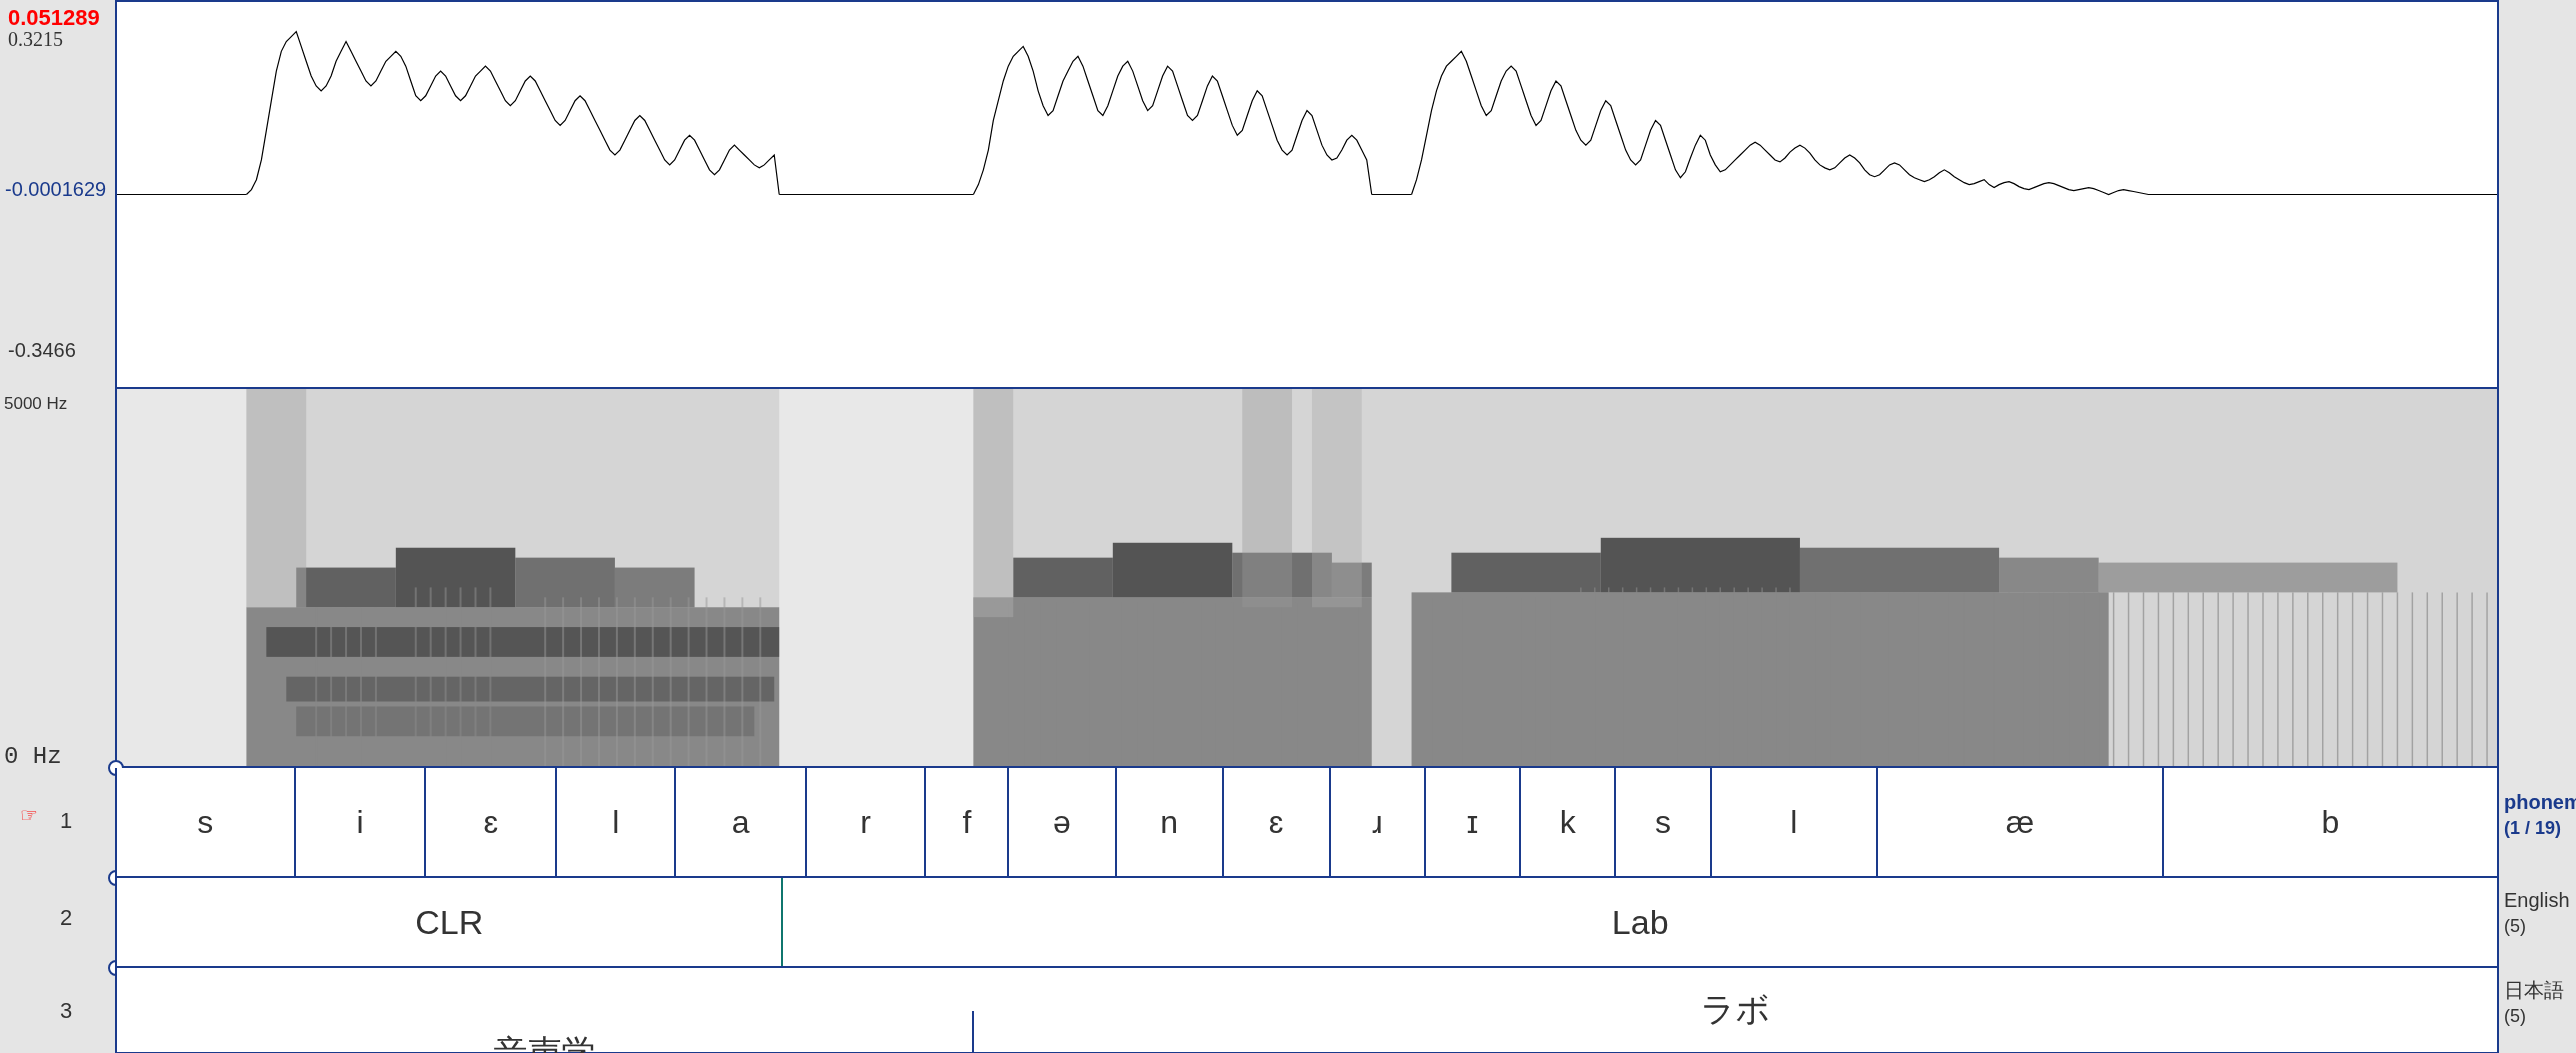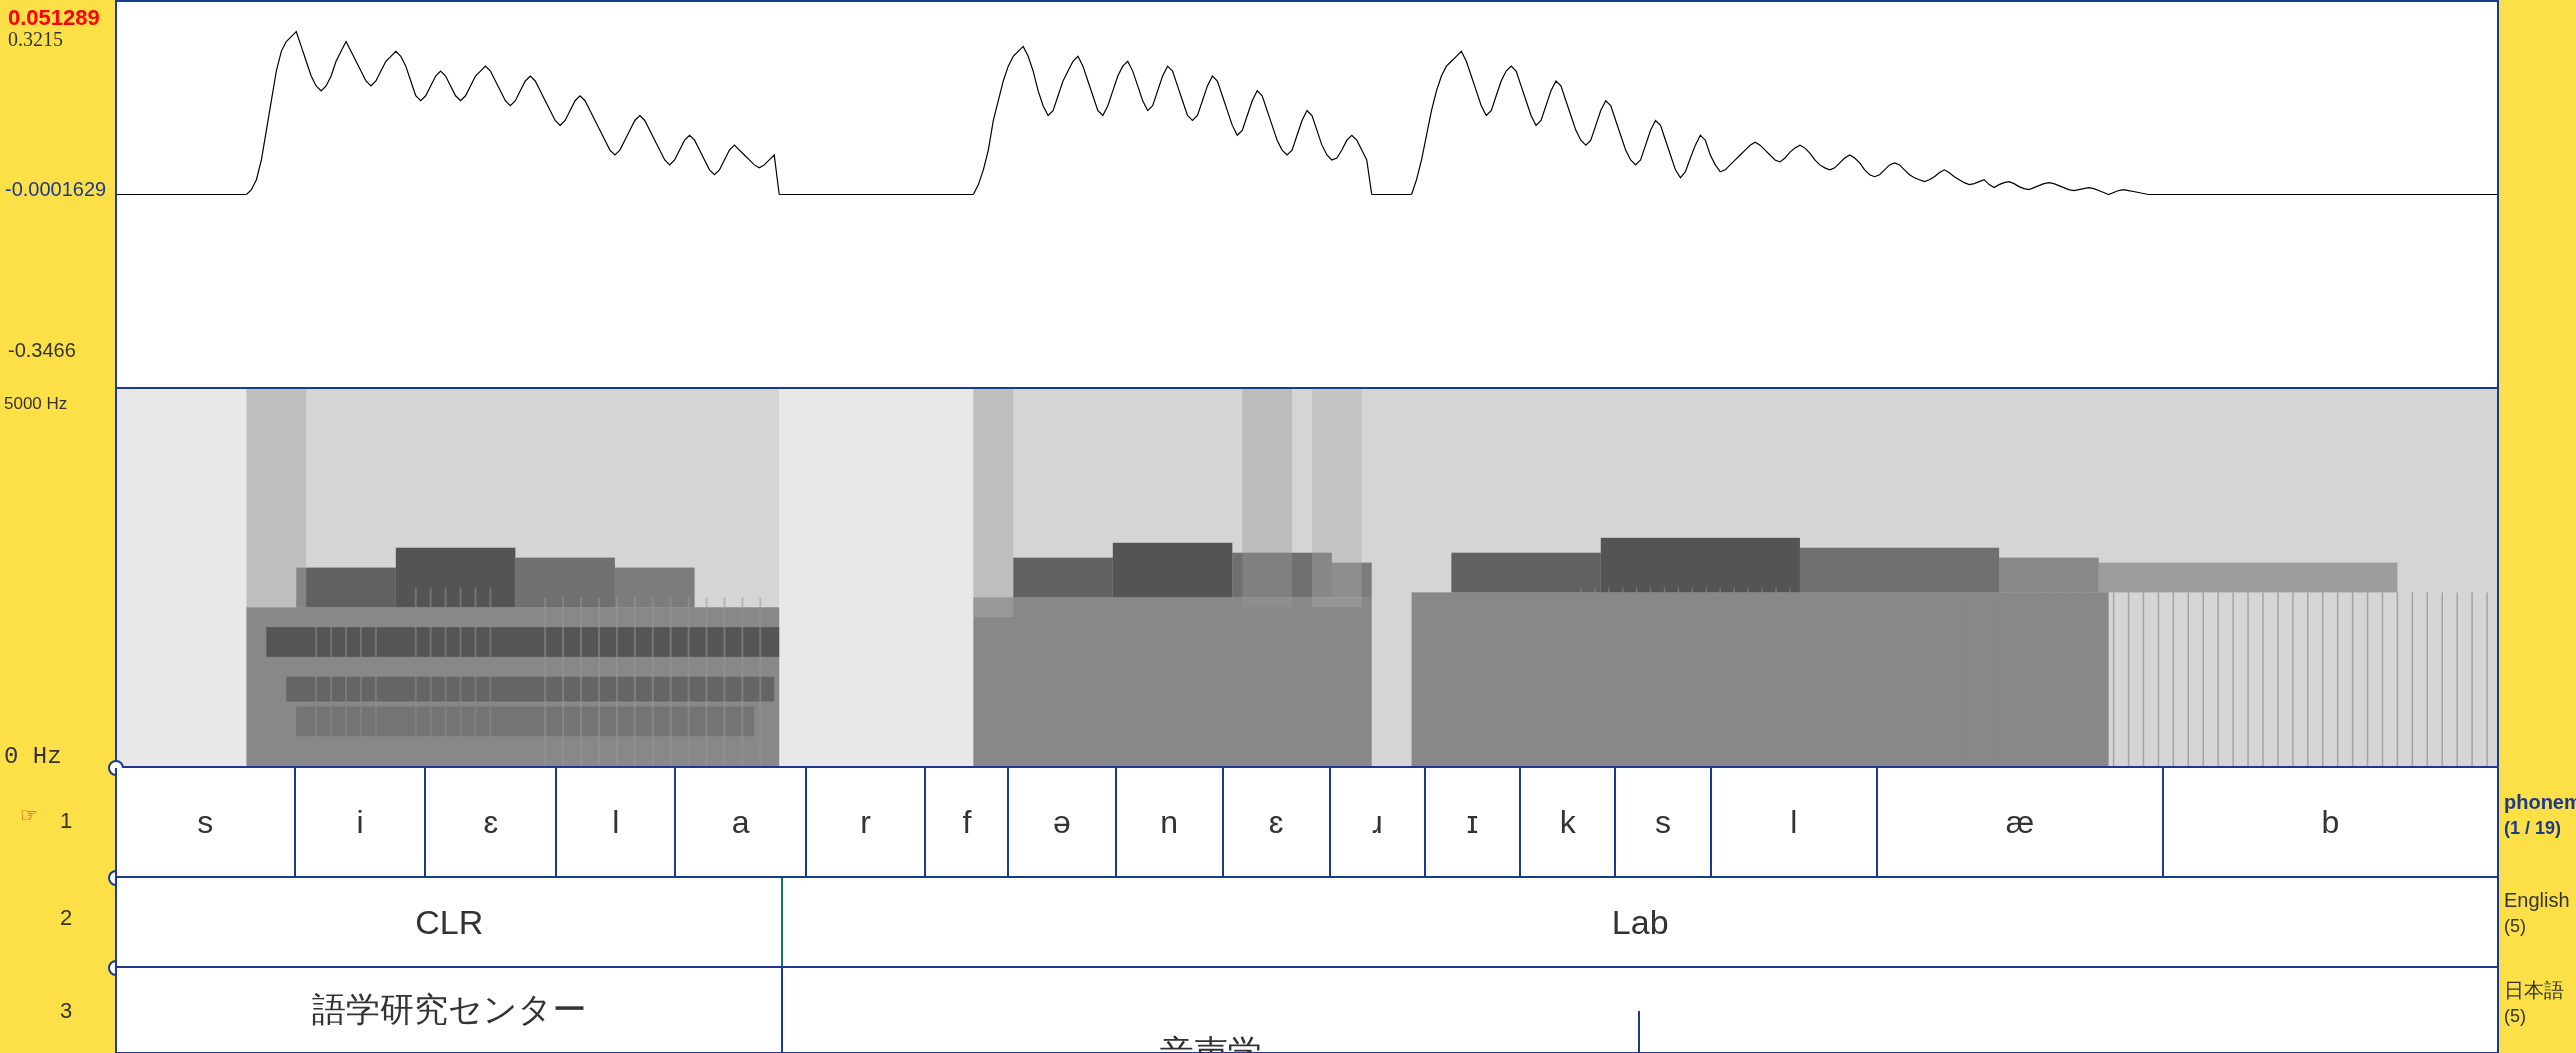--- a/index.html
+++ b/index.html
@@ -11,21 +11,21 @@
       overflow: hidden;
       position: relative;
     }
 
     .main-container {
       position: absolute;
       left: 0;
       top: 0;
       width: 2576px;
       height: 1054px;
-      background: #fde047;
+      background: #e5e5e5;
     }
 
     .y-axis-label-top {
       position: absolute;
       left: 8px;
       top: 5px;
       color: red;
       font-size: 22px;
       font-weight: bold;
     }
@@ -553,22 +553,22 @@
 
   <div class="tier-english">
     <div class="english-cells">
       <div class="english-cell" style="width: 28%;">CLR</div>
       <div class="english-cell" style="flex: 1; border-right: none;">Lab</div>
     </div>
   </div>
 
   <div class="tier-japanese">
     <div class="japanese-cells">
-      <div class="japanese-cell" style="width: 28%;">語学研究センター</div>
       <div class="japanese-cell" style="width: 36%; margin-top: 43px;">音声学</div>
+      <div class="japanese-cell" style="flex: 1; border-right: none;">ラボ</div>
     </div>
   </div>
 
   <div class="tier-label-phoneme-right">
     <div>phoneme</div>
     <div style="color:#1a3a8c;font-size:18px;">(1 / 19)</div>
   </div>
 
   <div class="tier-label-english-right">
     <div>English</div>

